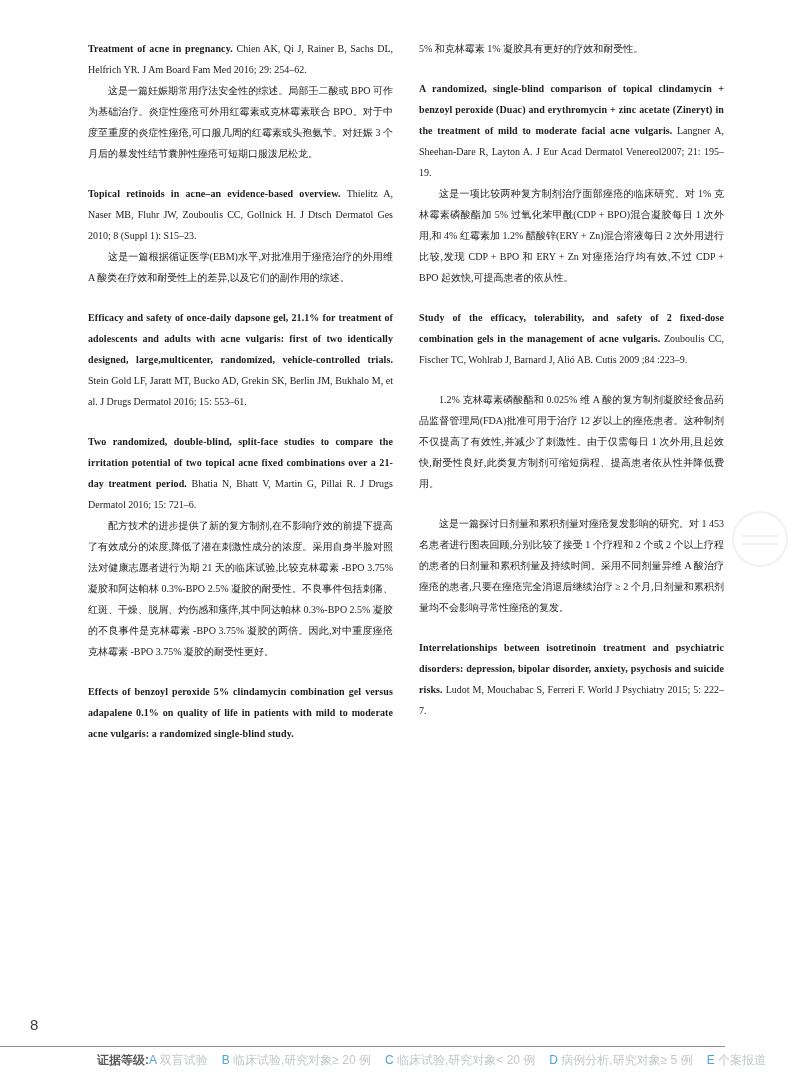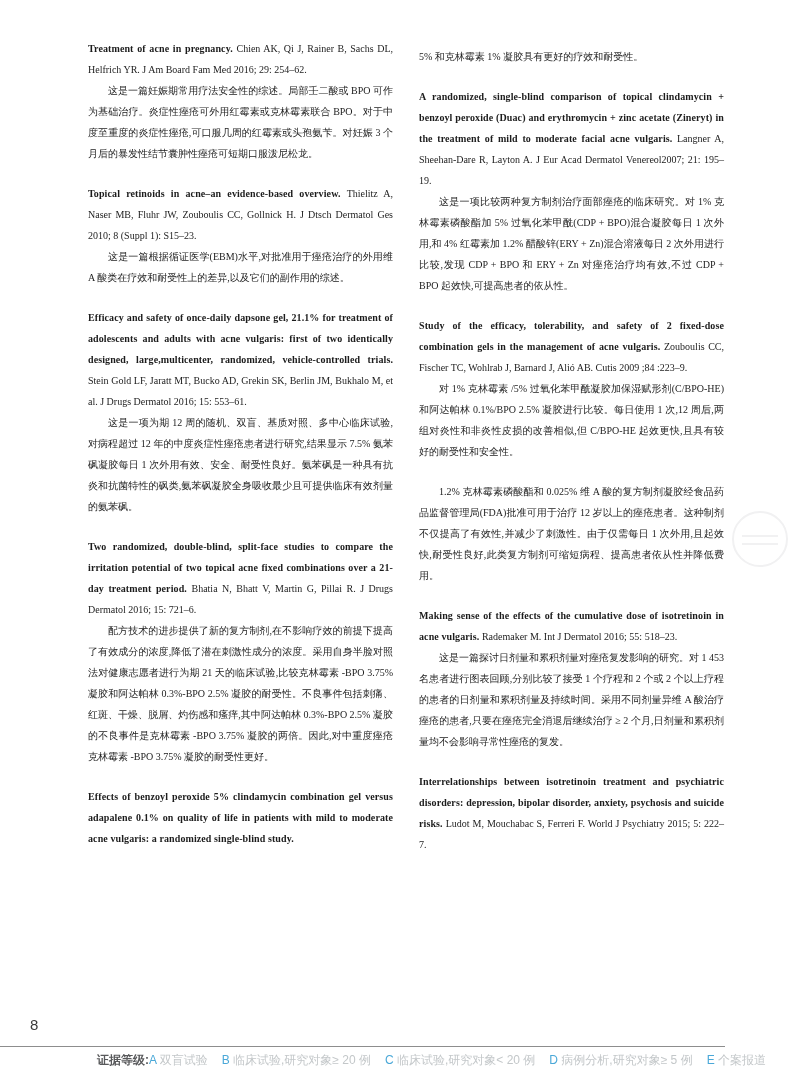--- a/index.html
+++ b/index.html
@@ -18,21 +18,21 @@
     width: 636px; display: flex; gap: 26px;
   }
   .column { width: 305px; }
 
   .ref-block { margin-bottom: 19px; }
   .ref-block:last-child { margin-bottom: 0; }
 
   p { margin: 0; font-size: 10px; line-height: 21px; text-align: justify; }
   .citation strong { font-weight: 700; letter-spacing: 0.1px; }
   .note { text-indent: 2em; }
-  .note-cont { text-indent: 0; margin-bottom: 19px; margin-top: 8px; }
+  .note-cont { text-indent: 0; margin-bottom: 19px; }
 
   .watermark {
     position: absolute; top: 511px; left: 732px;
     width: 56px; height: 56px;
     border: 2px solid #f1f1f2; border-radius: 50%;
     box-sizing: border-box;
   }
   .watermark::before, .watermark::after {
     content: ""; position: absolute; left: 8px; right: 8px; height: 2px;
     background: #f1f1f2;
@@ -71,45 +71,42 @@
         <div class="ref-block">
           <p class="citation"><strong>Treatment of acne in pregnancy. </strong><span>Chien AK, Qi J, Rainer B, Sachs DL, Helfrich YR. J Am Board Fam Med 2016; 29: 254–62.</span></p>
           <p class="note">这是一篇妊娠期常用疗法安全性的综述。局部壬二酸或 BPO 可作为基础治疗。炎症性痤疮可外用红霉素或克林霉素联合 BPO。对于中度至重度的炎症性痤疮,可口服几周的红霉素或头孢氨苄。对妊娠 3 个月后的暴发性结节囊肿性痤疮可短期口服泼尼松龙。</p>
         </div>
         <div class="ref-block">
           <p class="citation"><strong>Topical retinoids in acne–an evidence-based overview. </strong><span>Thielitz A, Naser MB, Fluhr JW, Zouboulis CC, Gollnick H. J Dtsch Dermatol Ges 2010; 8 (Suppl 1): S15–23.</span></p>
           <p class="note">这是一篇根据循证医学(EBM)水平,对批准用于痤疮治疗的外用维 A 酸类在疗效和耐受性上的差异,以及它们的副作用的综述。</p>
         </div>
         <div class="ref-block">
           <p class="citation"><strong>Efficacy and safety of once-daily dapsone gel, 21.1% for treatment of adolescents and adults with acne vulgaris: first of two identically designed, large,multicenter, randomized, vehicle-controlled trials. </strong><span>Stein Gold LF, Jaratt MT, Bucko AD, Grekin SK, Berlin JM, Bukhalo M, et al. J Drugs Dermatol 2016; 15: 553–61.</span></p>
-          <p class="note">这是一项为期 12 周的随机、双盲、基质对照、多中心临床试验,对病程超过 12 年的中度炎症性痤疮患者进行研究,结果显示 7.5% 氨苯砜凝胶每日 1 次外用有效、安全、耐受性良好。氨苯砜是一种具有抗炎和抗菌特性的砜类,氨苯砜凝胶全身吸收最少且可提供临床有效剂量的氨苯砜。</p>
         </div>
         <div class="ref-block">
           <p class="citation"><strong>Two randomized, double-blind, split-face studies to compare the irritation potential of two topical acne fixed combinations over a 21-day treatment period. </strong><span>Bhatia N, Bhatt V, Martin G, Pillai R. J Drugs Dermatol 2016; 15: 721–6.</span></p>
           <p class="note">配方技术的进步提供了新的复方制剂,在不影响疗效的前提下提高了有效成分的浓度,降低了潜在刺激性成分的浓度。采用自身半脸对照法对健康志愿者进行为期 21 天的临床试验,比较克林霉素 -BPO 3.75% 凝胶和阿达帕林 0.3%-BPO 2.5% 凝胶的耐受性。不良事件包括刺痛、红斑、干燥、脱屑、灼伤感和瘙痒,其中阿达帕林 0.3%-BPO 2.5% 凝胶的不良事件是克林霉素 -BPO 3.75% 凝胶的两倍。因此,对中重度痤疮克林霉素 -BPO 3.75% 凝胶的耐受性更好。</p>
         </div>
         <div class="ref-block">
           <p class="citation"><strong>Effects of benzoyl peroxide 5% clindamycin combination gel versus adapalene 0.1% on quality of life in patients with mild to moderate acne vulgaris: a randomized single-blind study. </strong></p>
         </div>
       </div>
     <div class="column">
         <p class="note-cont">5% 和克林霉素 1% 凝胶具有更好的疗效和耐受性。</p>
         <div class="ref-block">
           <p class="citation"><strong>A randomized, single-blind comparison of topical clindamycin + benzoyl peroxide (Duac) and erythromycin + zinc acetate (Zineryt) in the treatment of mild to moderate facial acne vulgaris. </strong><span>Langner A, Sheehan-Dare R, Layton A. J Eur Acad Dermatol Venereol2007; 21: 195–19.</span></p>
           <p class="note">这是一项比较两种复方制剂治疗面部痤疮的临床研究。对 1% 克林霉素磷酸酯加 5% 过氧化苯甲酰(CDP + BPO)混合凝胶每日 1 次外用,和 4% 红霉素加 1.2% 醋酸锌(ERY + Zn)混合溶液每日 2 次外用进行比较,发现 CDP + BPO 和 ERY + Zn 对痤疮治疗均有效,不过 CDP + BPO 起效快,可提高患者的依从性。</p>
         </div>
         <div class="ref-block">
           <p class="citation"><strong>Study of the efficacy, tolerability, and safety of 2 fixed-dose combination gels in the management of acne vulgaris. </strong><span>Zouboulis CC, Fischer TC, Wohlrab J, Barnard J, Alió AB. Cutis 2009 ;84 :223–9.</span></p>
-          <p class="note">对 1% 克林霉素 /5% 过氧化苯甲酰凝胶加保湿赋形剂(C/BPO-HE)和阿达帕林 0.1%/BPO 2.5% 凝胶进行比较。每日使用 1 次,12 周后,两组对炎性和非炎性皮损的改善相似,但 C/BPO-HE 起效更快,且具有较好的耐受性和安全性。</p>
         </div>
         <div class="ref-block">
           <p class="note">1.2% 克林霉素磷酸酯和 0.025% 维 A 酸的复方制剂凝胶经食品药品监督管理局(FDA)批准可用于治疗 12 岁以上的痤疮患者。这种制剂不仅提高了有效性,并减少了刺激性。由于仅需每日 1 次外用,且起效快,耐受性良好,此类复方制剂可缩短病程、提高患者依从性并降低费用。</p>
         </div>
         <div class="ref-block">
-          <p class="citation"><strong>Making sense of the effects of the cumulative dose of isotretinoin in acne vulgaris. </strong><span>Rademaker M. Int J Dermatol 2016; 55: 518–23.</span></p>
           <p class="note">这是一篇探讨日剂量和累积剂量对痤疮复发影响的研究。对 1 453 名患者进行图表回顾,分别比较了接受 1 个疗程和 2 个或 2 个以上疗程的患者的日剂量和累积剂量及持续时间。采用不同剂量异维 A 酸治疗痤疮的患者,只要在痤疮完全消退后继续治疗 ≥ 2 个月,日剂量和累积剂量均不会影响寻常性痤疮的复发。</p>
         </div>
         <div class="ref-block">
           <p class="citation"><strong>Interrelationships between isotretinoin treatment and psychiatric disorders: depression, bipolar disorder, anxiety, psychosis and suicide risks. </strong><span>Ludot M, Mouchabac S, Ferreri F. World J Psychiatry 2015; 5: 222–7.</span></p>
         </div>
       </div>
   </div>
 
   <div class="watermark"></div>
 

